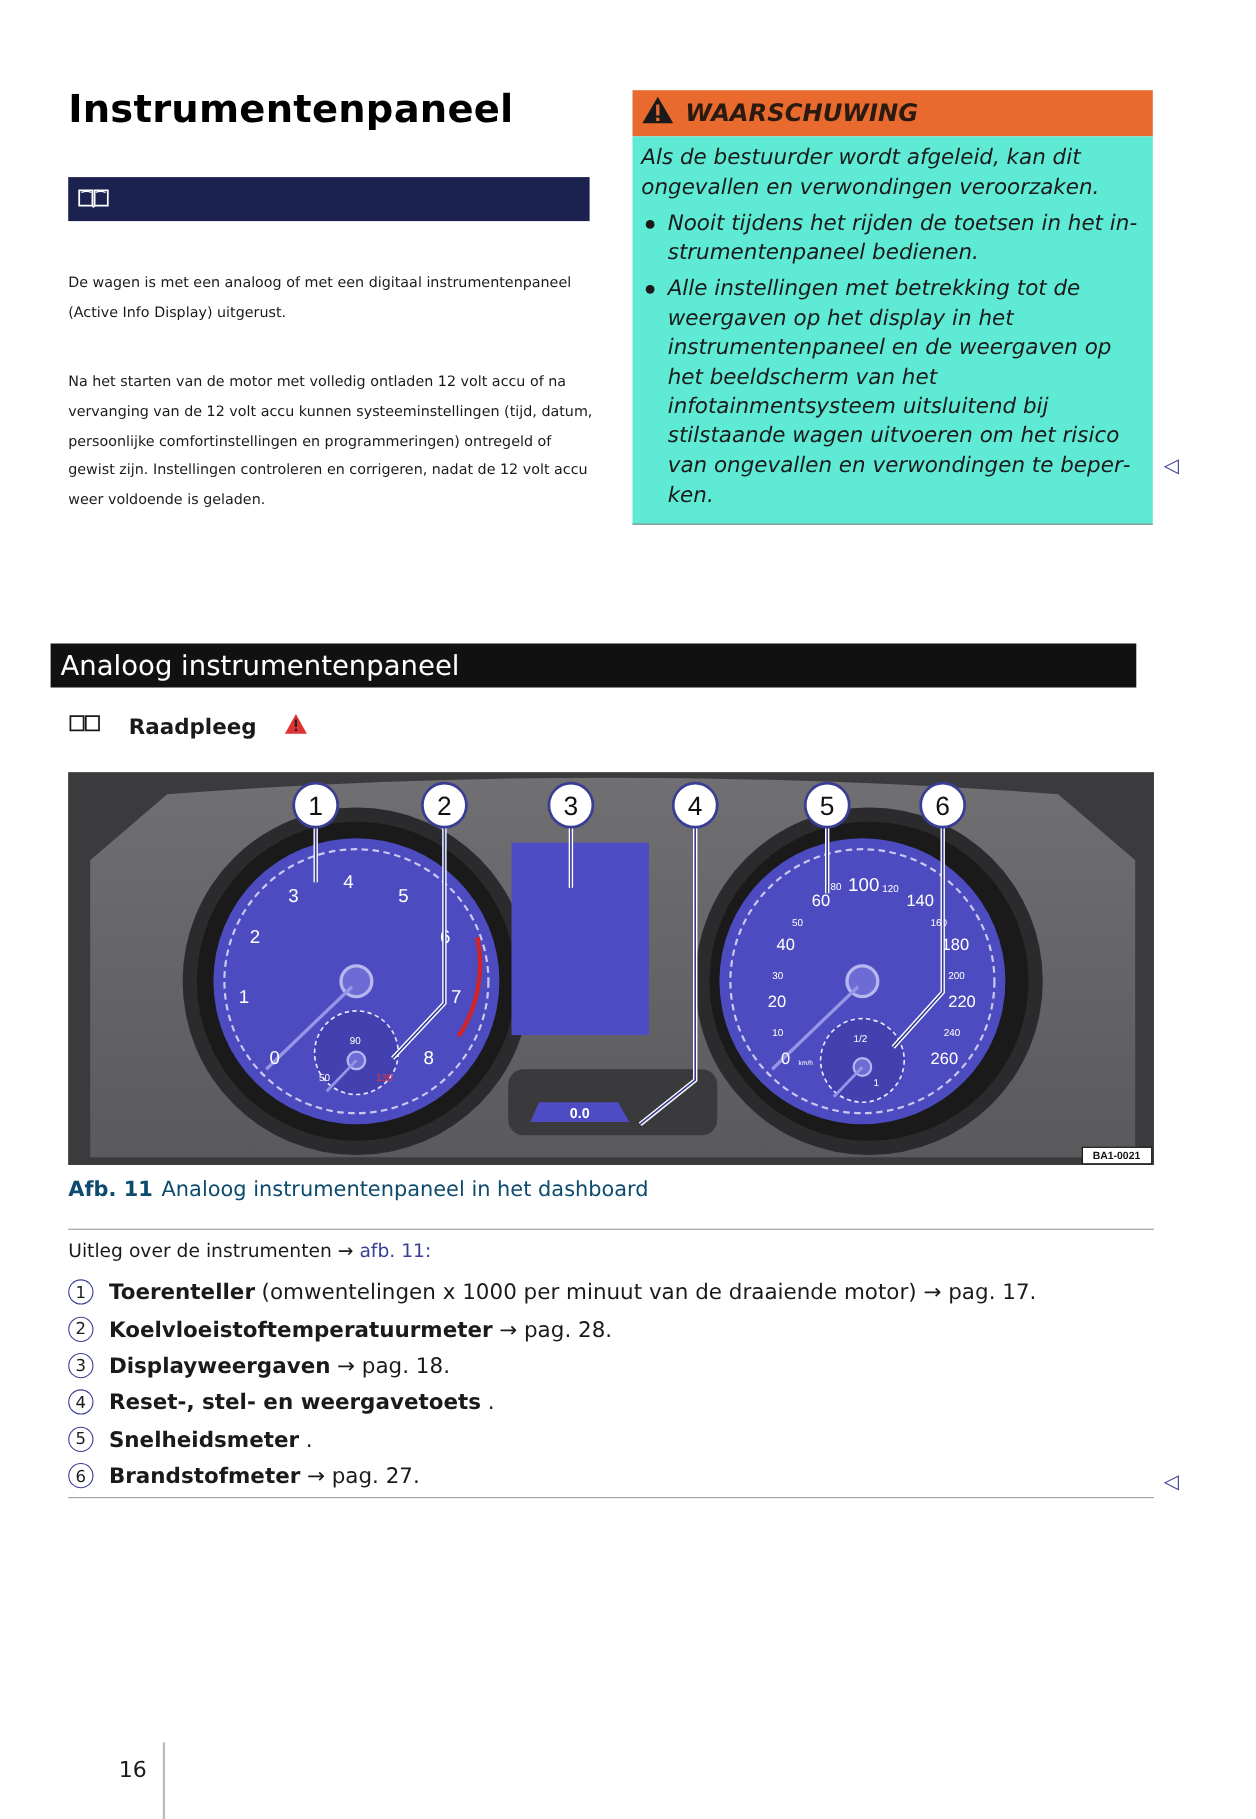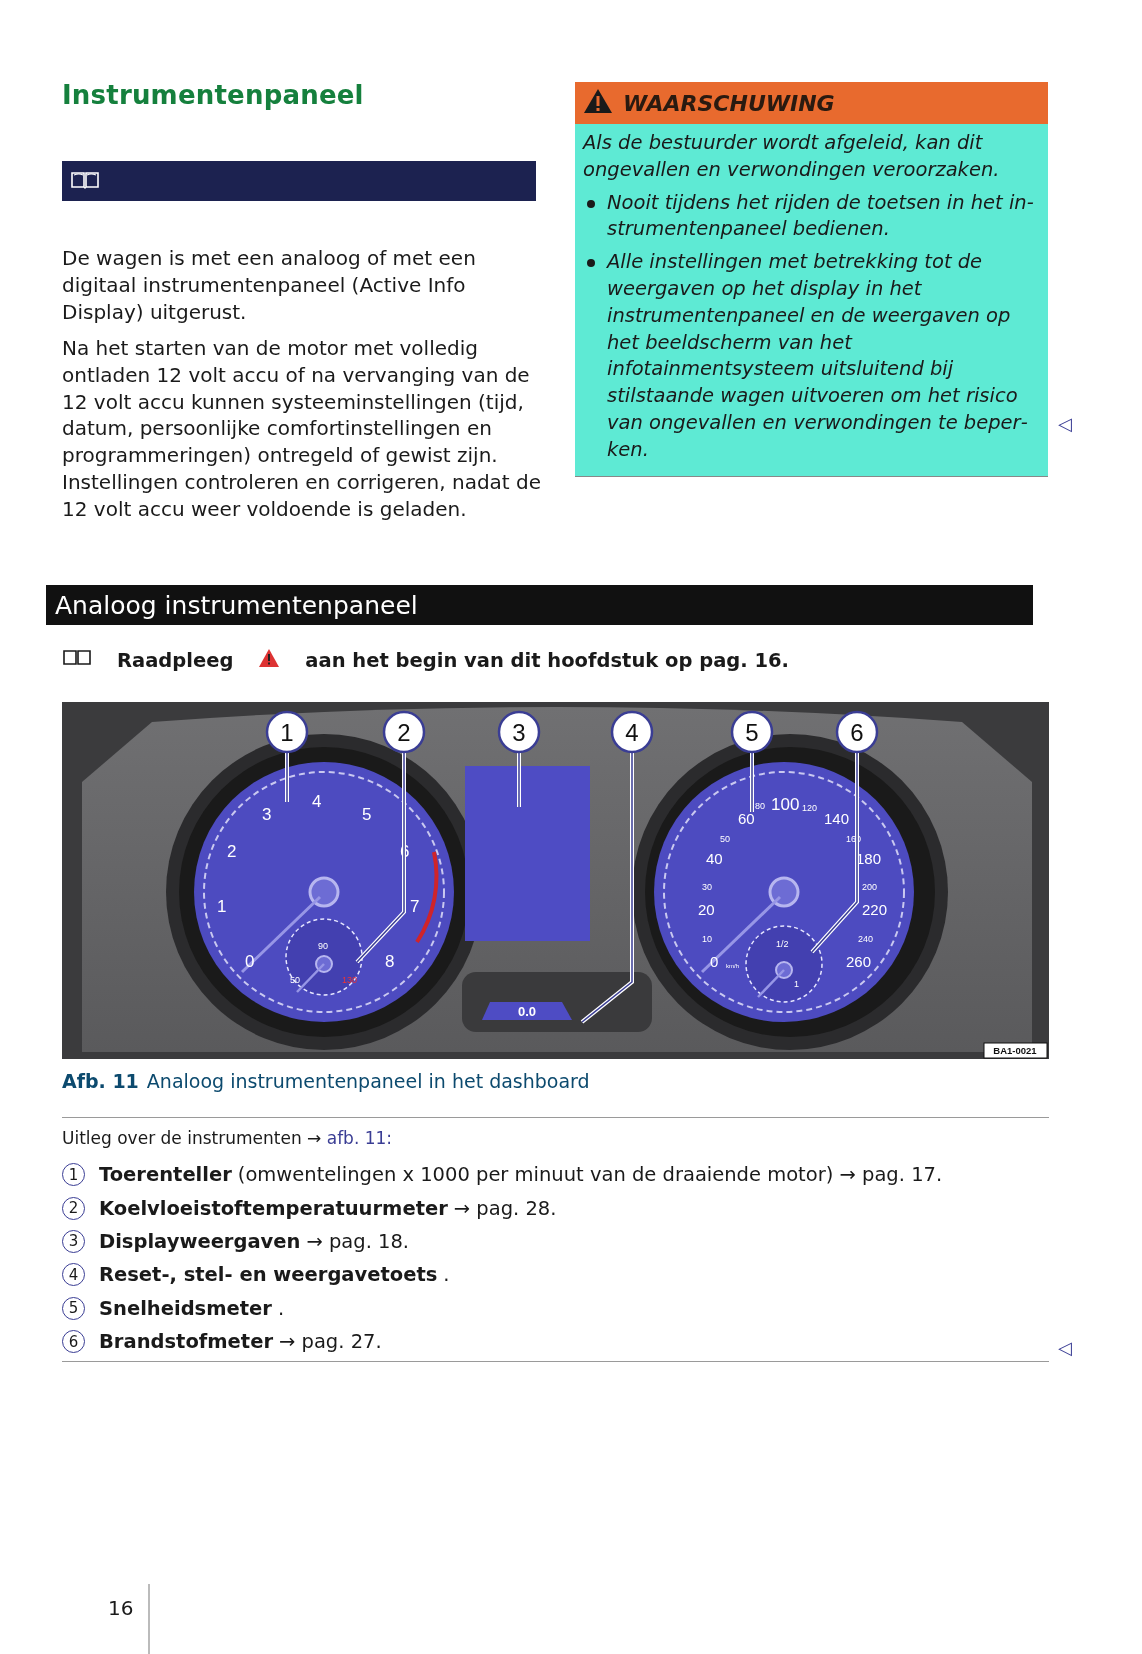--- a/index.html
+++ b/index.html
@@ -1,21 +1,21 @@
 <!DOCTYPE html>
 <html><head>
 <meta charset="utf-8">
 <style>
   html,body{margin:0;padding:0;background:#fff;}
   body{width:1142px;height:1654px;position:relative;overflow:hidden;font-family:"DejaVu Sans",sans-serif;color:#1a1a1a;}
   .abs{position:absolute;}
-  .h1{left:62px;top:80px;font-size:26px;font-weight:bold;color:#15803d;letter-spacing:0.2px;}
+  .h1{left:62px;top:80px;font-size:35px;font-weight:bold;color:#000000;letter-spacing:0.2px;}
   .secbar{left:62px;top:161px;width:474px;height:40px;background:#1c2250;color:#fff;font-size:25px;display:flex;align-items:center;}
   .secbar .ico{margin:0 10px 0 8px;}
-  .body-text{left:62px;width:480px;font-size:20px;line-height:26.8px;color:#1a1a1a;}
+  .body-text{left:62px;width:480px;font-size:13px;line-height:26.8px;color:#1a1a1a;}
   .warn{left:575px;top:82px;width:473px;font-style:italic;}
   .warn-head{height:42px;background:#e86a2e;display:flex;align-items:center;font-size:22px;font-weight:bold;color:#2a1a10;}
   .warn-head .tri{margin:0 10px 0 8px;}
   .warn-body{background:#5eead4;padding:6px 10px 6px 8px;font-size:19.5px;line-height:26.8px;border-bottom:1px solid #888;}
   .warn-body ul{margin:6px 0 0 0;padding:0;list-style:none;}
   .warn-body li{position:relative;padding-left:24px;margin-bottom:6px;}
   .warn-body li::before{content:"";position:absolute;left:4px;top:10px;width:8px;height:8px;border-radius:50%;background:#1a1a1a;}
   .endmark{font-size:18px;color:#3a3d94;}
   .secbar2{left:46px;top:585px;width:987px;height:40px;background:#111;color:#fff;font-size:25px;display:flex;align-items:center;padding-left:9px;box-sizing:border-box;}
   .ref{left:62px;top:648px;font-size:19.5px;font-weight:bold;display:flex;align-items:center;gap:25px;}
@@ -80,21 +80,20 @@
       </svg>
   </span>
   <span>Raadpleeg</span>
   <span>
     <svg width="22" height="20" viewBox="0 0 22 20">
         <path d="M11 1 L21 19 L1 19 Z" fill="#d33"></path>
         <rect x="10" y="6" width="2" height="7" fill="#222"></rect>
         <rect x="10" y="14.5" width="2" height="2" fill="#222"></rect>
       </svg>
   </span>
-  <span>aan het begin van dit hoofdstuk op pag. 16.</span>
 </div>
 
 <div class="abs fig">
   <svg width="987" height="357" viewBox="0 0 987 357">
     <defs>
       <radialGradient id="bezel" cx="50%" cy="40%" r="60%">
           <stop offset="0" stop-color="#8a8a8c"></stop>
           <stop offset="1" stop-color="#3a3a3c"></stop>
         </radialGradient>
       <linearGradient id="housing" x1="0" y1="0" x2="0" y2="1">

